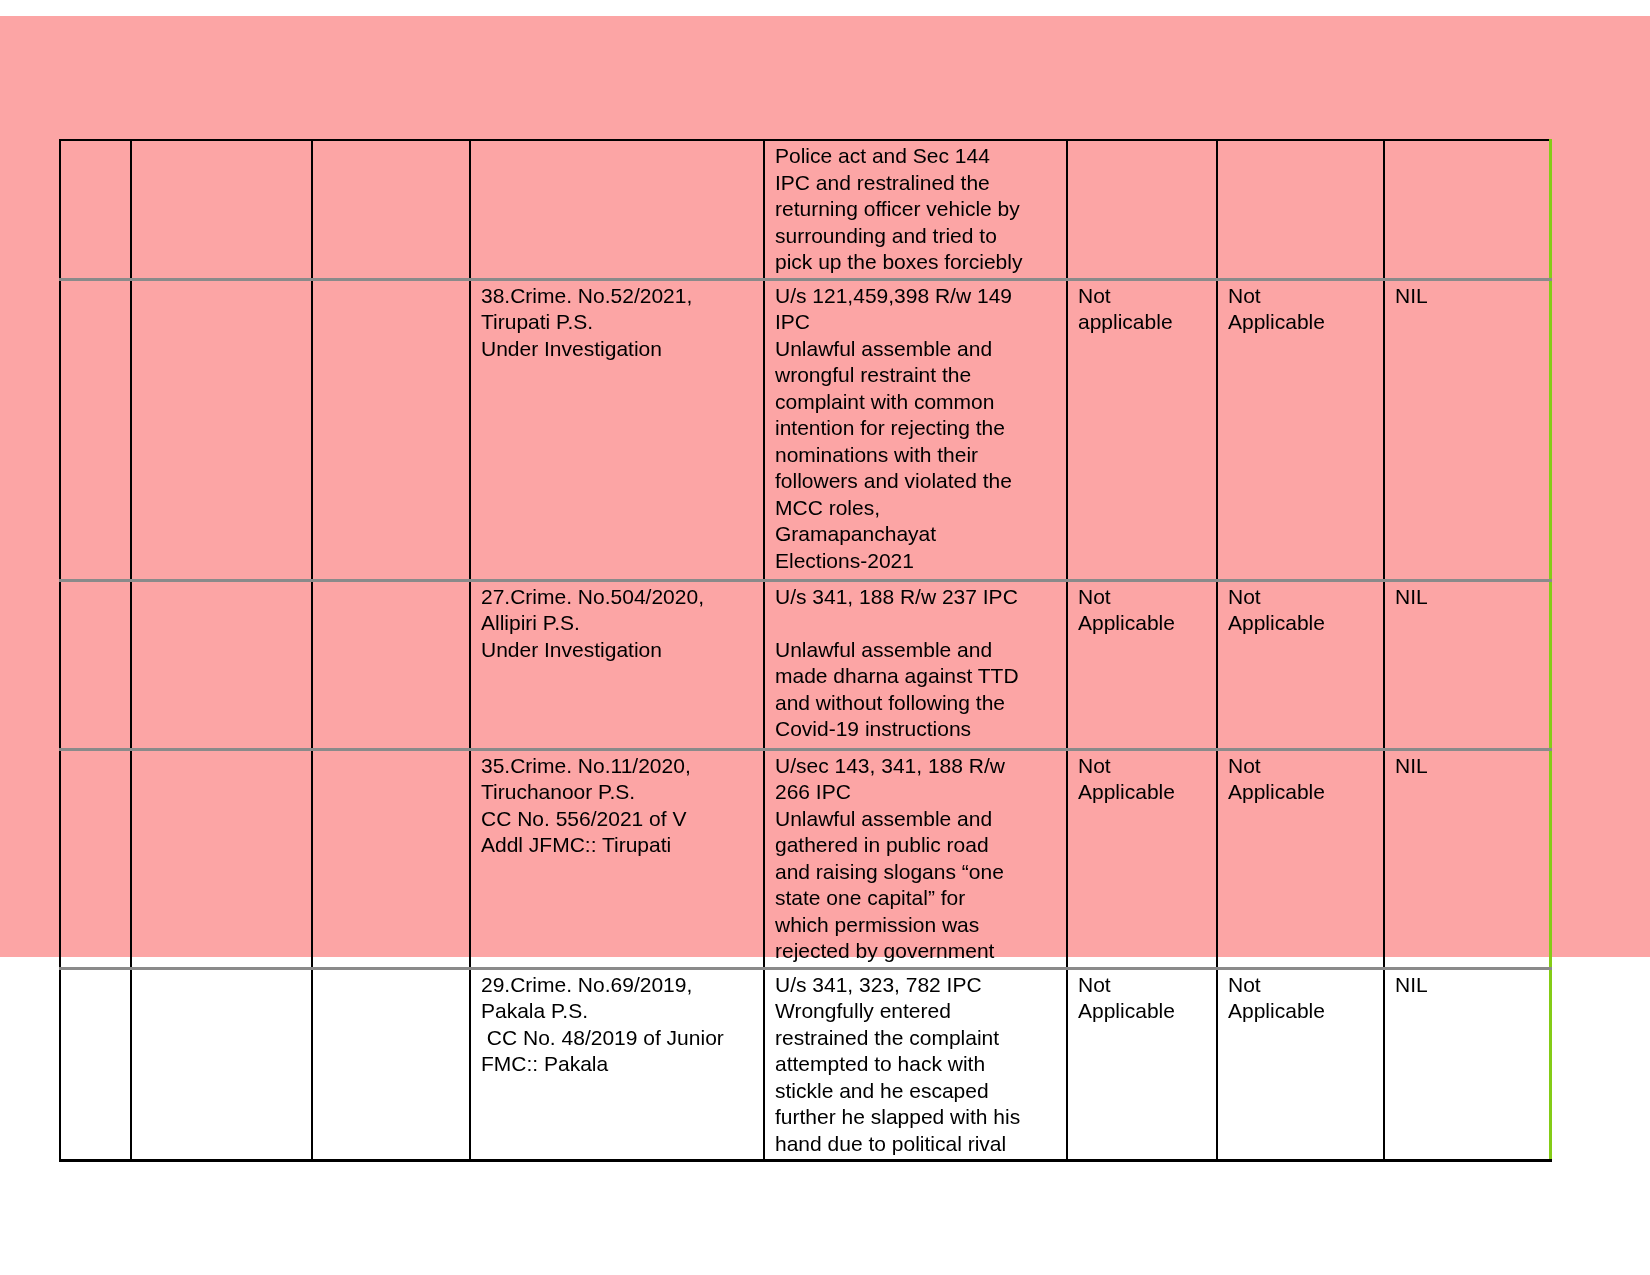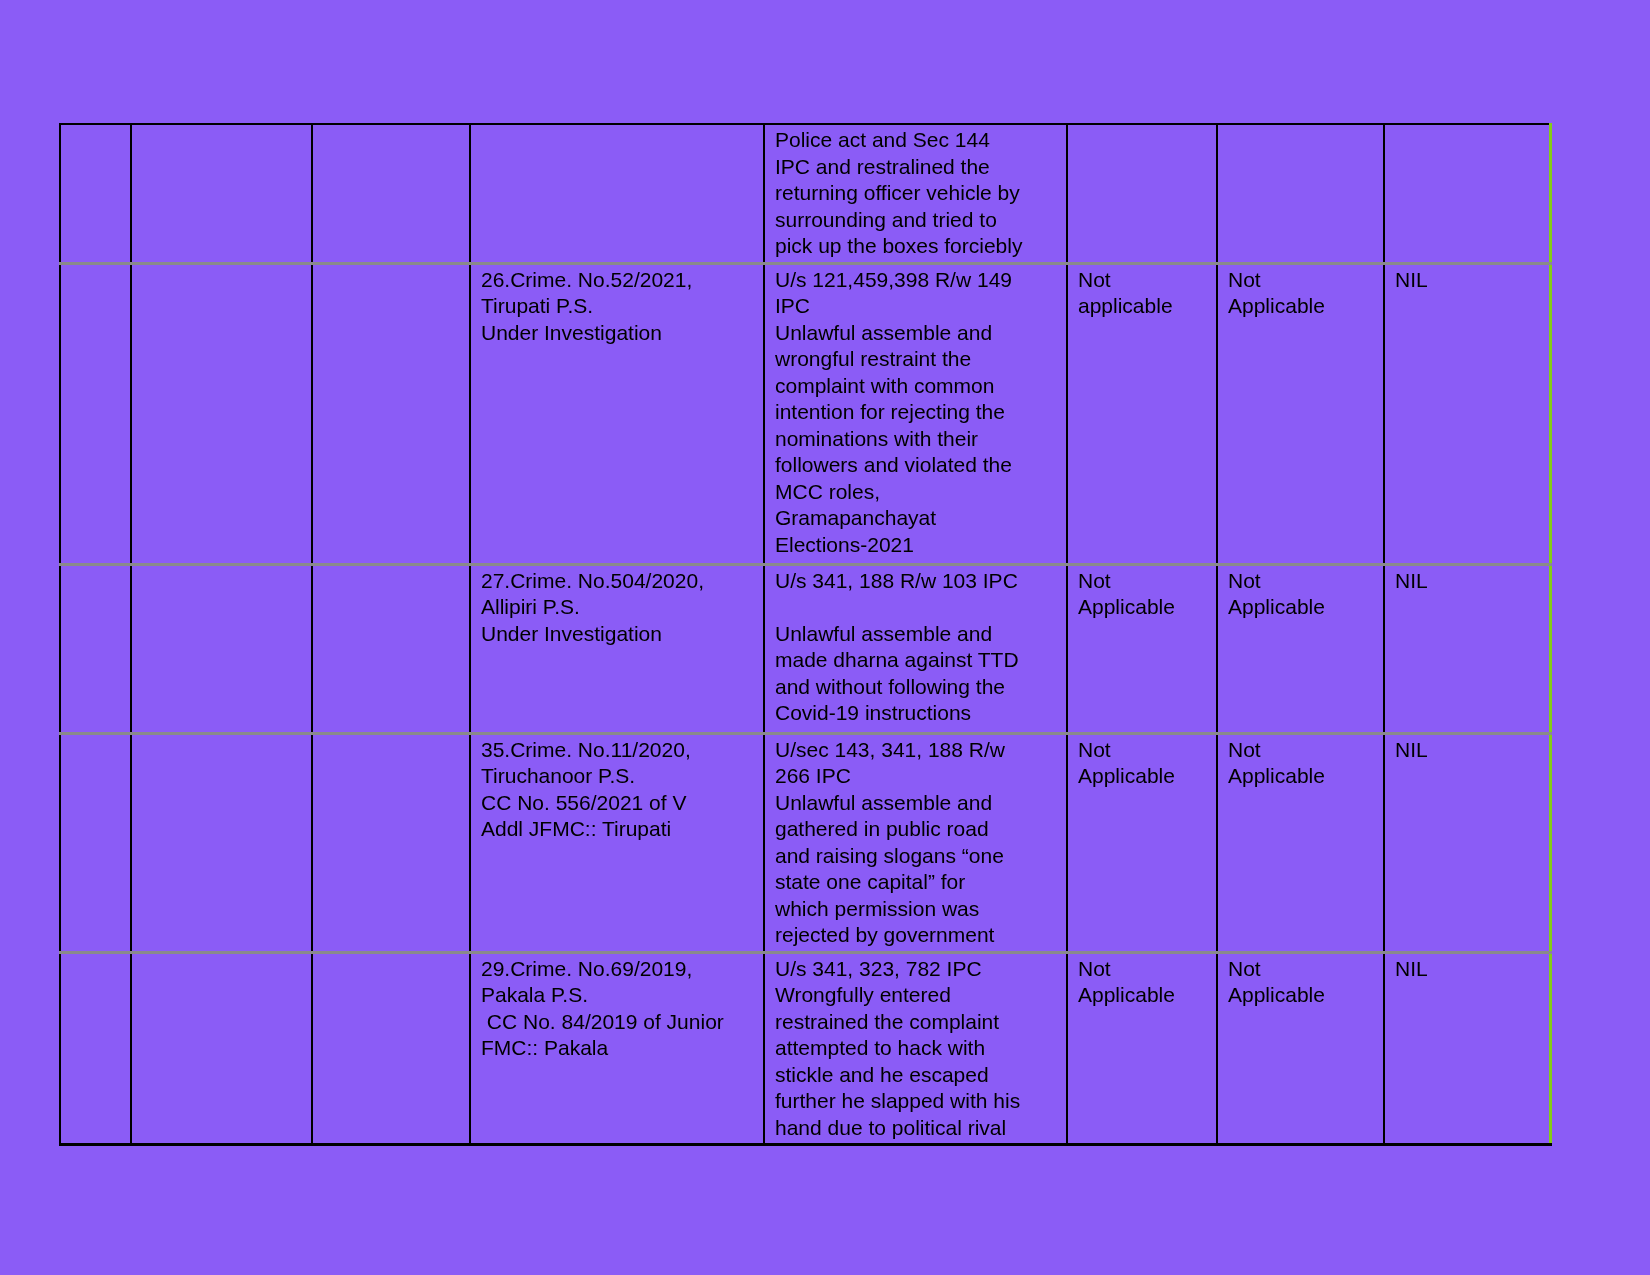--- a/index.html
+++ b/index.html
@@ -9,23 +9,23 @@
   }
   body {
     width: 1650px;
     height: 1275px;
     position: relative;
     font-family: "Liberation Sans", "DejaVu Sans", sans-serif;
     color: #000000;
   }
   .doc-page {
     position: absolute;
-    left: 0; top: 0;
-    width: 1650px; height: 1275px;
-    background: #8b5cf6;
+    left: 0; top: 16px;
+    width: 1650px; height: 941px;
+    background: #fca5a5;
   }
   table.case-table {
     position: absolute;
     left: 59px;
     top: 123px;
     border-collapse: collapse;
     table-layout: fixed;
     width: 1491px;
   }
   table.case-table td {
@@ -93,21 +93,21 @@
 surrounding and tried to
 pick up the boxes forciebly</td>
         <td></td>
         <td></td>
         <td></td>
       </tr>
       <tr class="row-26">
         <td></td>
         <td></td>
         <td></td>
-        <td>26.Crime. No.52/2021,
+        <td>38.Crime. No.52/2021,
 Tirupati P.S.
 Under Investigation</td>
         <td>U/s 121,459,398 R/w 149
 IPC
 Unlawful assemble and
 wrongful restraint the
 complaint with common
 intention for rejecting the
 nominations with their
 followers and violated the
@@ -120,21 +120,21 @@
 Applicable</td>
         <td>NIL</td>
       </tr>
       <tr class="row-27">
         <td></td>
         <td></td>
         <td></td>
         <td>27.Crime. No.504/2020,
 Allipiri P.S.
 Under Investigation</td>
-        <td>U/s 341, 188 R/w 103 IPC
+        <td>U/s 341, 188 R/w 237 IPC
 
 Unlawful assemble and
 made dharna against TTD
 and without following the
 Covid-19 instructions</td>
         <td>Not
 Applicable</td>
         <td>Not
 Applicable</td>
         <td>NIL</td>
@@ -160,21 +160,21 @@
         <td>Not
 Applicable</td>
         <td>NIL</td>
       </tr>
       <tr class="row-29">
         <td></td>
         <td></td>
         <td></td>
         <td>29.Crime. No.69/2019,
 Pakala P.S.
- CC No. 84/2019 of Junior
+ CC No. 48/2019 of Junior
 FMC:: Pakala</td>
         <td>U/s 341, 323, 782 IPC
 Wrongfully entered
 restrained the complaint
 attempted to hack with
 stickle and he escaped
 further he slapped with his
 hand due to political rival</td>
         <td>Not
 Applicable</td>

